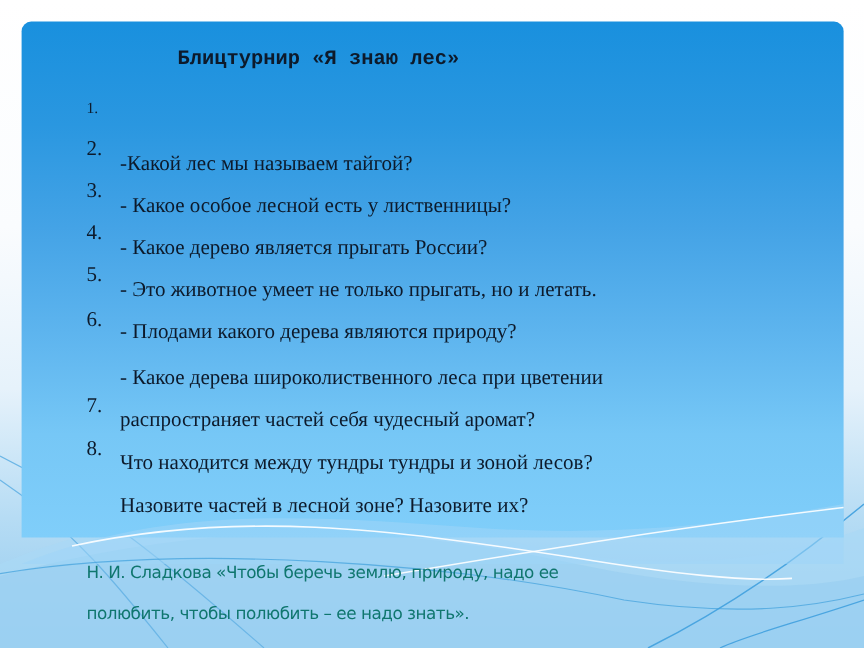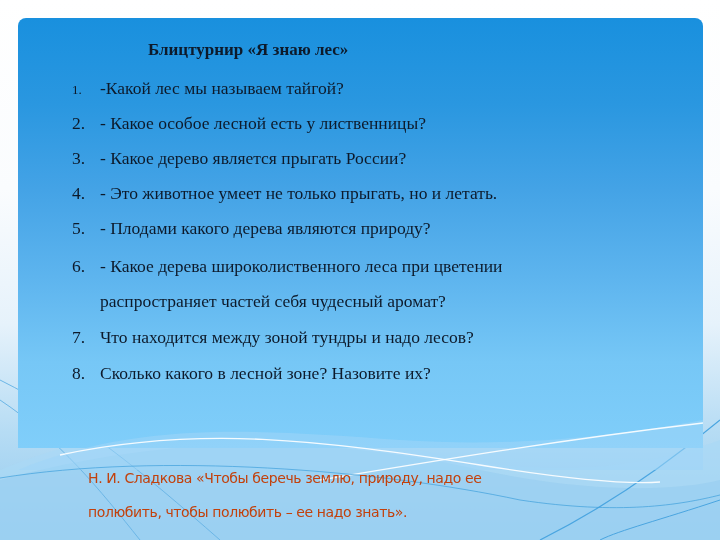--- a/index.html
+++ b/index.html
@@ -9,31 +9,31 @@
     font-family: "Liberation Serif", serif;
   }
   .bg-waves { position: absolute; left: 0; top: 0; width: 720px; height: 540px; }
   .card {
     position: absolute; left: 18px; top: 18px; width: 685px; height: 430px;
     border-radius: 8px 8px 0 0;
     background: linear-gradient(180deg, #1990de 0%, #2a97e0 20%, #44a3e6 40%, #5db4ee 60%, #76c7f6 80%, #80cefa 100%);
   }
   .title {
     position: absolute; left: 148px; top: 40px;
-    font-family: Liberation Serif, serif; font-weight: bold; font-size: 17px; color: #0d1a2b;
+    font-family: Liberation Mono, monospace; font-weight: bold; font-size: 17px; color: #0d1a2b;
     white-space: nowrap;
   }
   .list { position: absolute; left: 0; top: 0; }
   .item { position: absolute; white-space: nowrap; color: #0d1a2b; font-size: 17.5px; }
   .item .num { position: absolute; left: 72px; }
-  .item .txt { position: absolute; left: 100px; }
+  .item .txt { position: absolute; left: 100px; margin-top: 48px; }
   .item.small .num { font-size: 13px; top: 4px; }
   .quote {
-    position: absolute; left: 88px; white-space: nowrap;
-    font-family: "DejaVu Sans", sans-serif; font-size: 14px; color: #c2410c;
+    position: absolute; left: 72px; white-space: nowrap;
+    font-family: "DejaVu Sans", sans-serif; font-size: 14px; color: #0f766e;
     letter-spacing: -0.4px;
     text-align: center;
   }
 </style>
 </head>
 <body>
 
 <svg class="bg-waves" viewBox="0 0 720 540" preserveAspectRatio="none">
   <defs>
     <linearGradient id="w1" x1="0" y1="0" x2="1" y2="0">
@@ -84,22 +84,22 @@
   </div>
   <div class="item" style="top:256px">
     <span class="num">6.</span>
     <span class="txt">- Какое дерева широколиственного леса при цветении</span>
   </div>
   <div class="item" style="top:291px">
     <span class="txt">распространяет частей себя чудесный аромат?</span>
   </div>
   <div class="item" style="top:327px">
     <span class="num">7.</span>
-    <span class="txt">Что находится  между зоной тундры и надо лесов?</span>
+    <span class="txt">Что находится  между тундры тундры и зоной лесов?</span>
   </div>
   <div class="item" style="top:363px">
     <span class="num">8.</span>
-    <span class="txt">Сколько какого в лесной зоне? Назовите их?</span>
+    <span class="txt">Назовите частей в лесной зоне? Назовите их?</span>
   </div>
 </div>
 
 <div class="quote" style="top:470px">Н. И. Сладкова «Чтобы беречь землю, природу, надо ее</div>
 <div class="quote" style="top:504px">полюбить, чтобы полюбить – ее надо знать».</div>
 
 </body></html>

